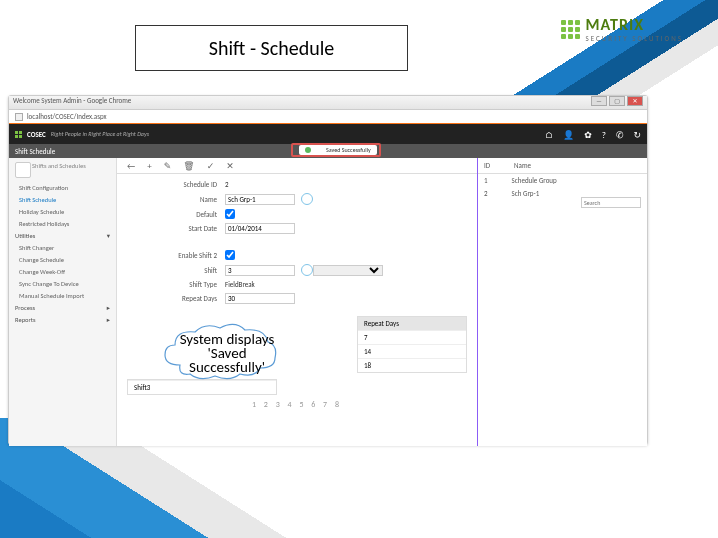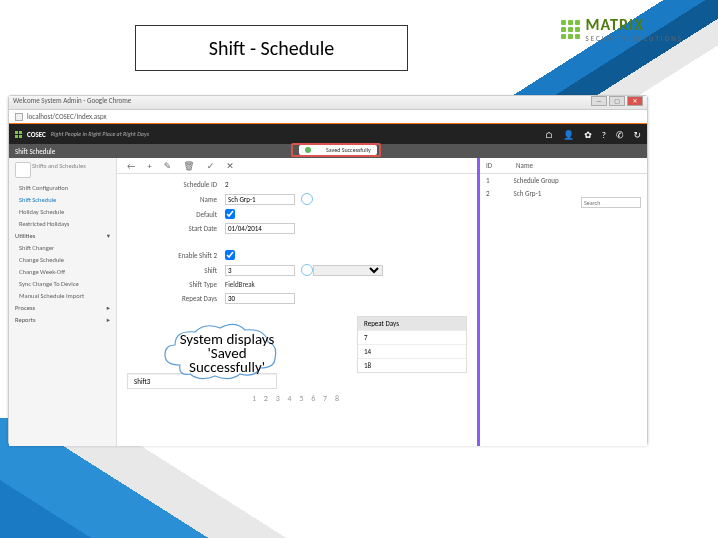--- a/index.html
+++ b/index.html
@@ -44,21 +44,21 @@
 .fr label{width:90px;text-align:right;margin-right:8px;color:#555;font-size:7px}
 .fr .val{font-size:7px;color:#333}
 .fr input[type=text]{width:70px;height:11px;border:1px solid #ccc;font-size:7px;padding:0 2px}
 .fr input[type=checkbox]{width:10px;height:10px}
 .fr select{width:70px;height:11px;border:1px solid #ccc;font-size:6px}
 .annot-circle{width:12px;height:12px;border:1px solid #7fc4e8;border-radius:50%;margin-left:6px}
 .shift-box{border:1px solid #ddd;margin-top:4px}
 .shift-head{background:#e5e5e5;padding:2px 6px;font-size:7px;display:flex;gap:40px}
 .shift-row{padding:2px 6px;font-size:7px;display:flex;gap:40px;border-top:1px solid #eee}
 .pager{text-align:center;color:#999;font-size:8px;padding:4px;letter-spacing:3px}
-.right-panel{width:170px;border-left:3px solid #8b5cf6;background:#fff;font-size:7px}
+.right-panel{width:170px;border-left:1px solid #8b5cf6;background:#fff;font-size:7px}
 .rp-head{height:16px;border-bottom:1px solid #ddd;display:flex;align-items:center;padding:0 6px;gap:24px;color:#555}
 .rp-search{position:absolute;right:6px;top:53px;width:60px;height:11px;border:1px solid #ccc;font-size:6px;padding:0 2px;color:#aaa}
 .rt-row{padding:2px 6px;display:flex;gap:24px;color:#555}
 .cloud{position:absolute;left:160px;top:320px;width:120px;height:65px;z-index:10}
 .cloud .txt{position:absolute;left:14px;top:12px;font-size:15px;text-align:center;line-height:14px;z-index:2}
 .cloud svg{position:absolute;left:0;top:0}
 </style>
 </head>
 <body>
 
@@ -216,21 +216,21 @@
               <div class="shift-row">
                   <span>14</span>
                 </div>
               <div class="shift-row">
                   <span>18</span>
                 </div>
             </div>
           </div>
         </div>
 
-        <div class="shift-box" style="width:150px;margin-top:0">
+        <div class="shift-box" style="width:150px;margin-top:6px">
           <div class="shift-row">
               <span>Shift3</span>
               <span></span>
             </div>
         </div>
         <div class="pager">1 2 3 4 5 6 7 8</div>
       </div>
     </div>
 
     <div class="right-panel">

